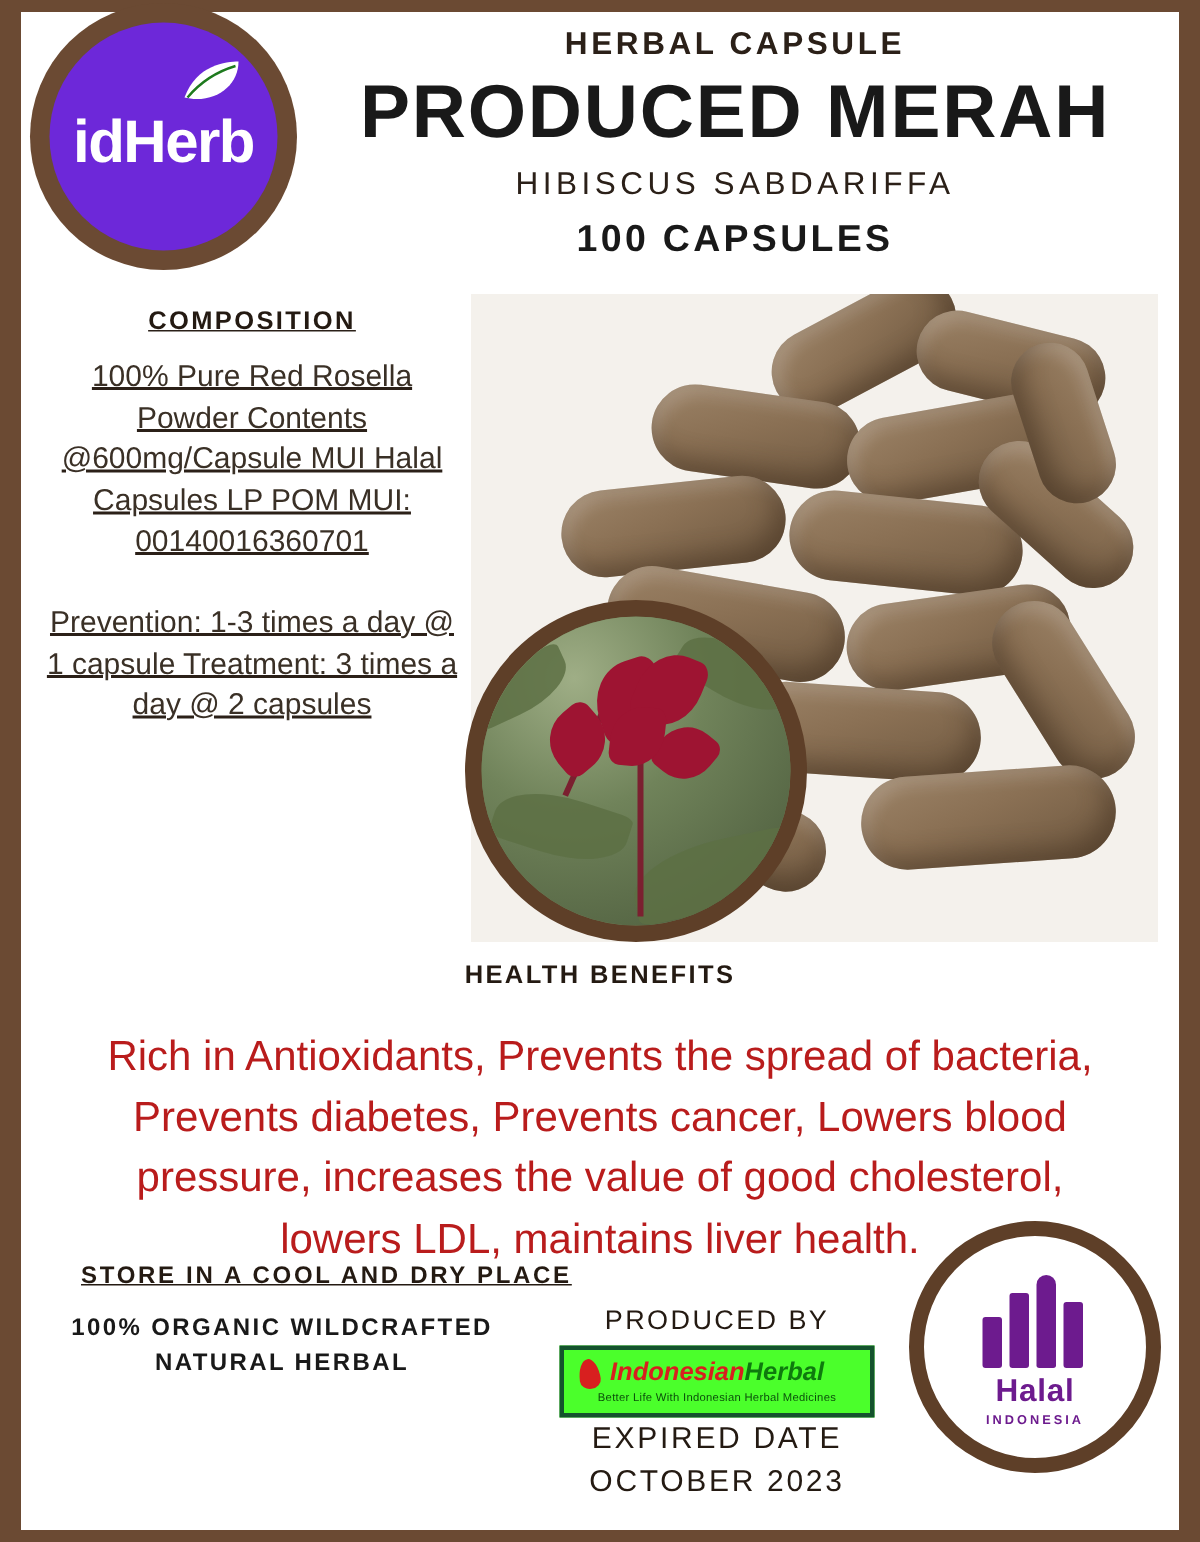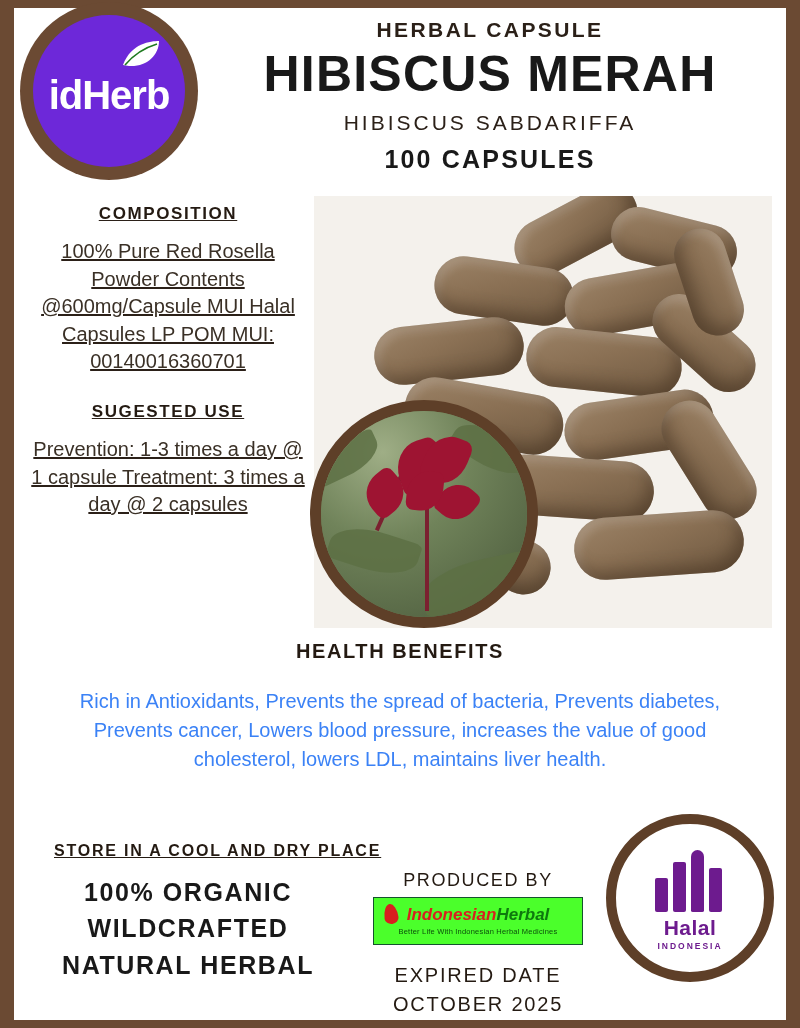--- a/index.html
+++ b/index.html
@@ -164,26 +164,26 @@
   }
 
   
   .benefits {
     position: absolute;
     left: 40px; top: 632px;
     width: 692px;
     text-align: center;
     color: #2b2018;
   }
-  .benefits .sec-head { font-size: 20px; letter-spacing: 1.6px; }
+  .benefits .sec-head { font-size: 17px; letter-spacing: 1.6px; }
   .benefits-body {
-    font-size: 20px;
+    font-size: 28px;
     line-height: 1.45;
     margin-top: 24px;
-    color: #3b82f6;
+    color: #b91c1c;
   }
 
   
   .store-line {
     position: absolute;
     left: 40px; top: 834px;
     width: 620px;
     text-align: left;
     font-size: 16px;
     font-weight: bold;
@@ -191,21 +191,21 @@
     color: #241a12;
     text-decoration: underline;
   }
 
   
   .organic {
     position: absolute;
     left: 24px; top: 866px;
     width: 300px;
     text-align: center;
-    font-size: 25px;
+    font-size: 16px;
     font-weight: bold;
     line-height: 1.45;
     letter-spacing: 1.6px;
     color: #191919;
   }
 
   
   .produced {
     position: absolute;
     left: 344px; top: 862px;
@@ -215,21 +215,21 @@
   }
   .produced-label {
     font-size: 18px;
     letter-spacing: 1.6px;
   }
   .brand-box {
     margin-top: 6px;
     width: 210px; height: 48px;
     margin-left: auto; margin-right: auto;
     background: #4bff2b;
-    border: 1px solid #14532d;
+    border: 3px solid #14532d;
     display: flex; flex-direction: column;
     align-items: center; justify-content: center;
     position: relative;
     overflow: hidden;
   }
   .brand-top {
     font-size: 17px;
     font-weight: bold;
     font-style: italic;
     line-height: 1;
@@ -244,21 +244,20 @@
   }
   .flame {
     position: absolute;
     left: 10px; top: 6px;
     width: 14px; height: 20px;
     background: #d81f1f;
     border-radius: 50% 50% 50% 50% / 70% 70% 30% 30%;
     transform: rotate(-8deg);
   }
   .expired {
-    margin-top: 16px;
     font-size: 20px;
     letter-spacing: 1.8px;
     line-height: 1.45;
     color: #241a12;
   }
 
   
   .halal-wrap {
     position: absolute;
     left: 592px; top: 806px;
@@ -298,41 +297,40 @@
 </style>
 </head>
 <body>
 
 <div class="label">
   <div class="inner">
 
     <div class="header">
       <div class="header-text">
         <div class="kicker">HERBAL CAPSULE</div>
-        <div class="product-title">HIBISCUS MERAH</div>
+        <div class="product-title">PRODUCED MERAH</div>
         <div class="latin">HIBISCUS SABDARIFFA</div>
         <div class="count">100 CAPSULES</div>
       </div>
 
       <div class="logo-wrap">
         <div class="logo-circle">
           <div class="logo-text"><span class="id">id</span><span>Herb</span></div>
           <svg class="logo-leaf" viewBox="0 0 40 30">
             <path d="M2 26 C10 4 30 2 38 2 C38 16 26 28 8 27 Z" fill="#ffffff"></path>
             <path d="M4 26 C14 14 26 8 36 5" stroke="#1e7a1e" stroke-width="1.6" fill="none"></path>
           </svg>
         </div>
       </div>
     </div>
 
     <div class="left-col">
       <div class="sec-head">COMPOSITION</div>
       <div class="sec-body">100% Pure Red Rosella Powder Contents @600mg/Capsule MUI Halal Capsules LP POM MUI: 00140016360701</div>
       <div class="gap"></div>
-      <div class="sec-head">SUGESTED USE</div>
       <div class="sec-body">Prevention: 1-3 times a day @ 1 capsule Treatment: 3 times a day @ 2 capsules</div>
     </div>
 
     <div class="photo">
       <div class="cap" style="left:196px; top:6px;  width:132px; height:56px; transform:rotate(-28deg);"></div>
       <div class="cap" style="left:296px; top:20px; width:128px; height:54px; transform:rotate(14deg);"></div>
       <div class="cap" style="left:120px; top:66px; width:140px; height:58px; transform:rotate(8deg);"></div>
       <div class="cap" style="left:250px; top:74px; width:150px; height:58px; transform:rotate(-10deg);"></div>
       <div class="cap" style="left:60px;  top:126px;width:150px; height:58px; transform:rotate(-6deg);"></div>
       <div class="cap" style="left:212px; top:136px;width:156px; height:60px; transform:rotate(6deg);"></div>
@@ -372,21 +370,21 @@
 
     <div class="produced">
       <div class="produced-label">PRODUCED BY</div>
       <div class="brand-box">
         <div class="flame"></div>
         <div class="brand-top"><span class="brand-red">Indonesian</span><span class="brand-green">Herbal</span></div>
         <div class="brand-sub">Better Life With Indonesian Herbal Medicines</div>
       </div>
       <div class="expired">
         <div>EXPIRED DATE</div>
-        <div>OCTOBER 2025</div>
+        <div>OCTOBER 2023</div>
       </div>
     </div>
 
     <div class="halal-wrap">
       <div class="halal-mark">
         <div class="halal-bar" style="left:2px;  height:34px;"></div>
         <div class="halal-bar" style="left:20px; height:50px;"></div>
         <div class="halal-bar" style="left:38px; height:62px; border-radius:7px 7px 2px 2px;"></div>
         <div class="halal-bar" style="left:56px; height:44px;"></div>
       </div>

